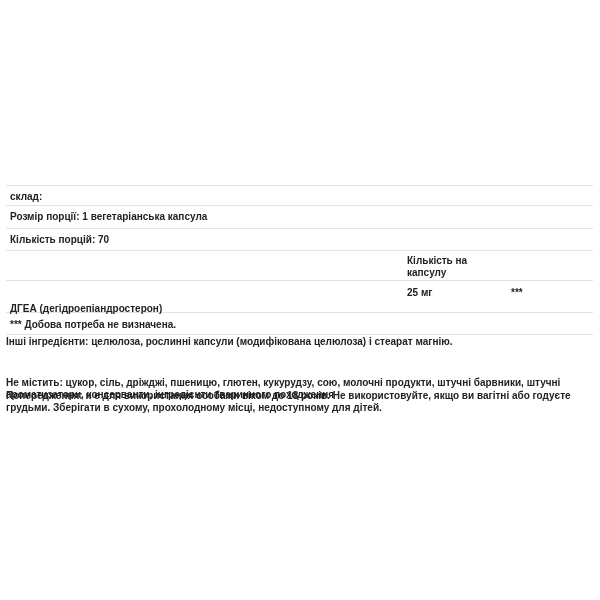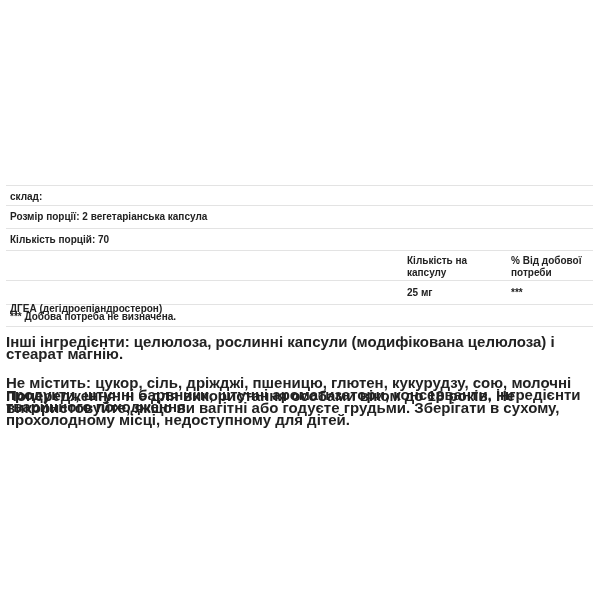--- a/index.html
+++ b/index.html
@@ -12,48 +12,47 @@
     .row {
       border-top: 1px solid #e3e3e3;
       font-size: 10px; font-weight: bold;
       padding: 5px 4px 0 4px; box-sizing: border-box;
     }
     .r1 { height: 20px; }
     .r2 { height: 23px; }
     .r3 { height: 22px; }
     .hdr { height: 30px; position: relative; padding-top: 4px; }
     .ing { height: 24px; position: relative; padding-top: 22px; }
-    .note { height: 23px; border-bottom: 1px solid #e3e3e3; padding-top: 6px; }
+    .note { height: 23px; border-bottom: 1px solid #e3e3e3; padding-top: 6px; margin-top: 8px; }
     .colA { position: absolute; left: 401px; top: 4px; line-height: 12px; width: 80px; }
     .colB { position: absolute; left: 505px; top: 4px; line-height: 12px; width: 80px; }
     .ing .colA, .ing .colB { top: 6px; }
     .para {
       position: absolute; left: 6px; width: 590px;
-      font-size: 15px; font-weight: bold; line-height: 12px; color: #222;
+      font-size: 10px; font-weight: bold; line-height: 12px; color: #222;
     }
     .p1 { top: 336px; }
     .p2 { top: 377px; }
     .p3 { top: 390px; }
   </style>
 </head>
 <body>
 
 <div class="wrap">
   <div class="row r1">
     <span>склад:</span>
   </div>
   <div class="row r2">
-    <span>Розмір порції: 2 вегетаріанська капсула</span>
+    <span>Розмір порції: 1 вегетаріанська капсула</span>
   </div>
   <div class="row r3">
     <span>Кількість порцій: 70</span>
   </div>
   <div class="row hdr">
     <div class="colA">Кількість на капсулу</div>
-    <div class="colB">% Від добової потреби</div>
   </div>
   <div class="row ing">
     <span>ДГЕА (дегідроепіандростерон)</span>
     <div class="colA">25 мг</div>
     <div class="colB">***</div>
   </div>
   <div class="row note">
     <span>*** Добова потреба не визначена.</span>
   </div>
 </div>

